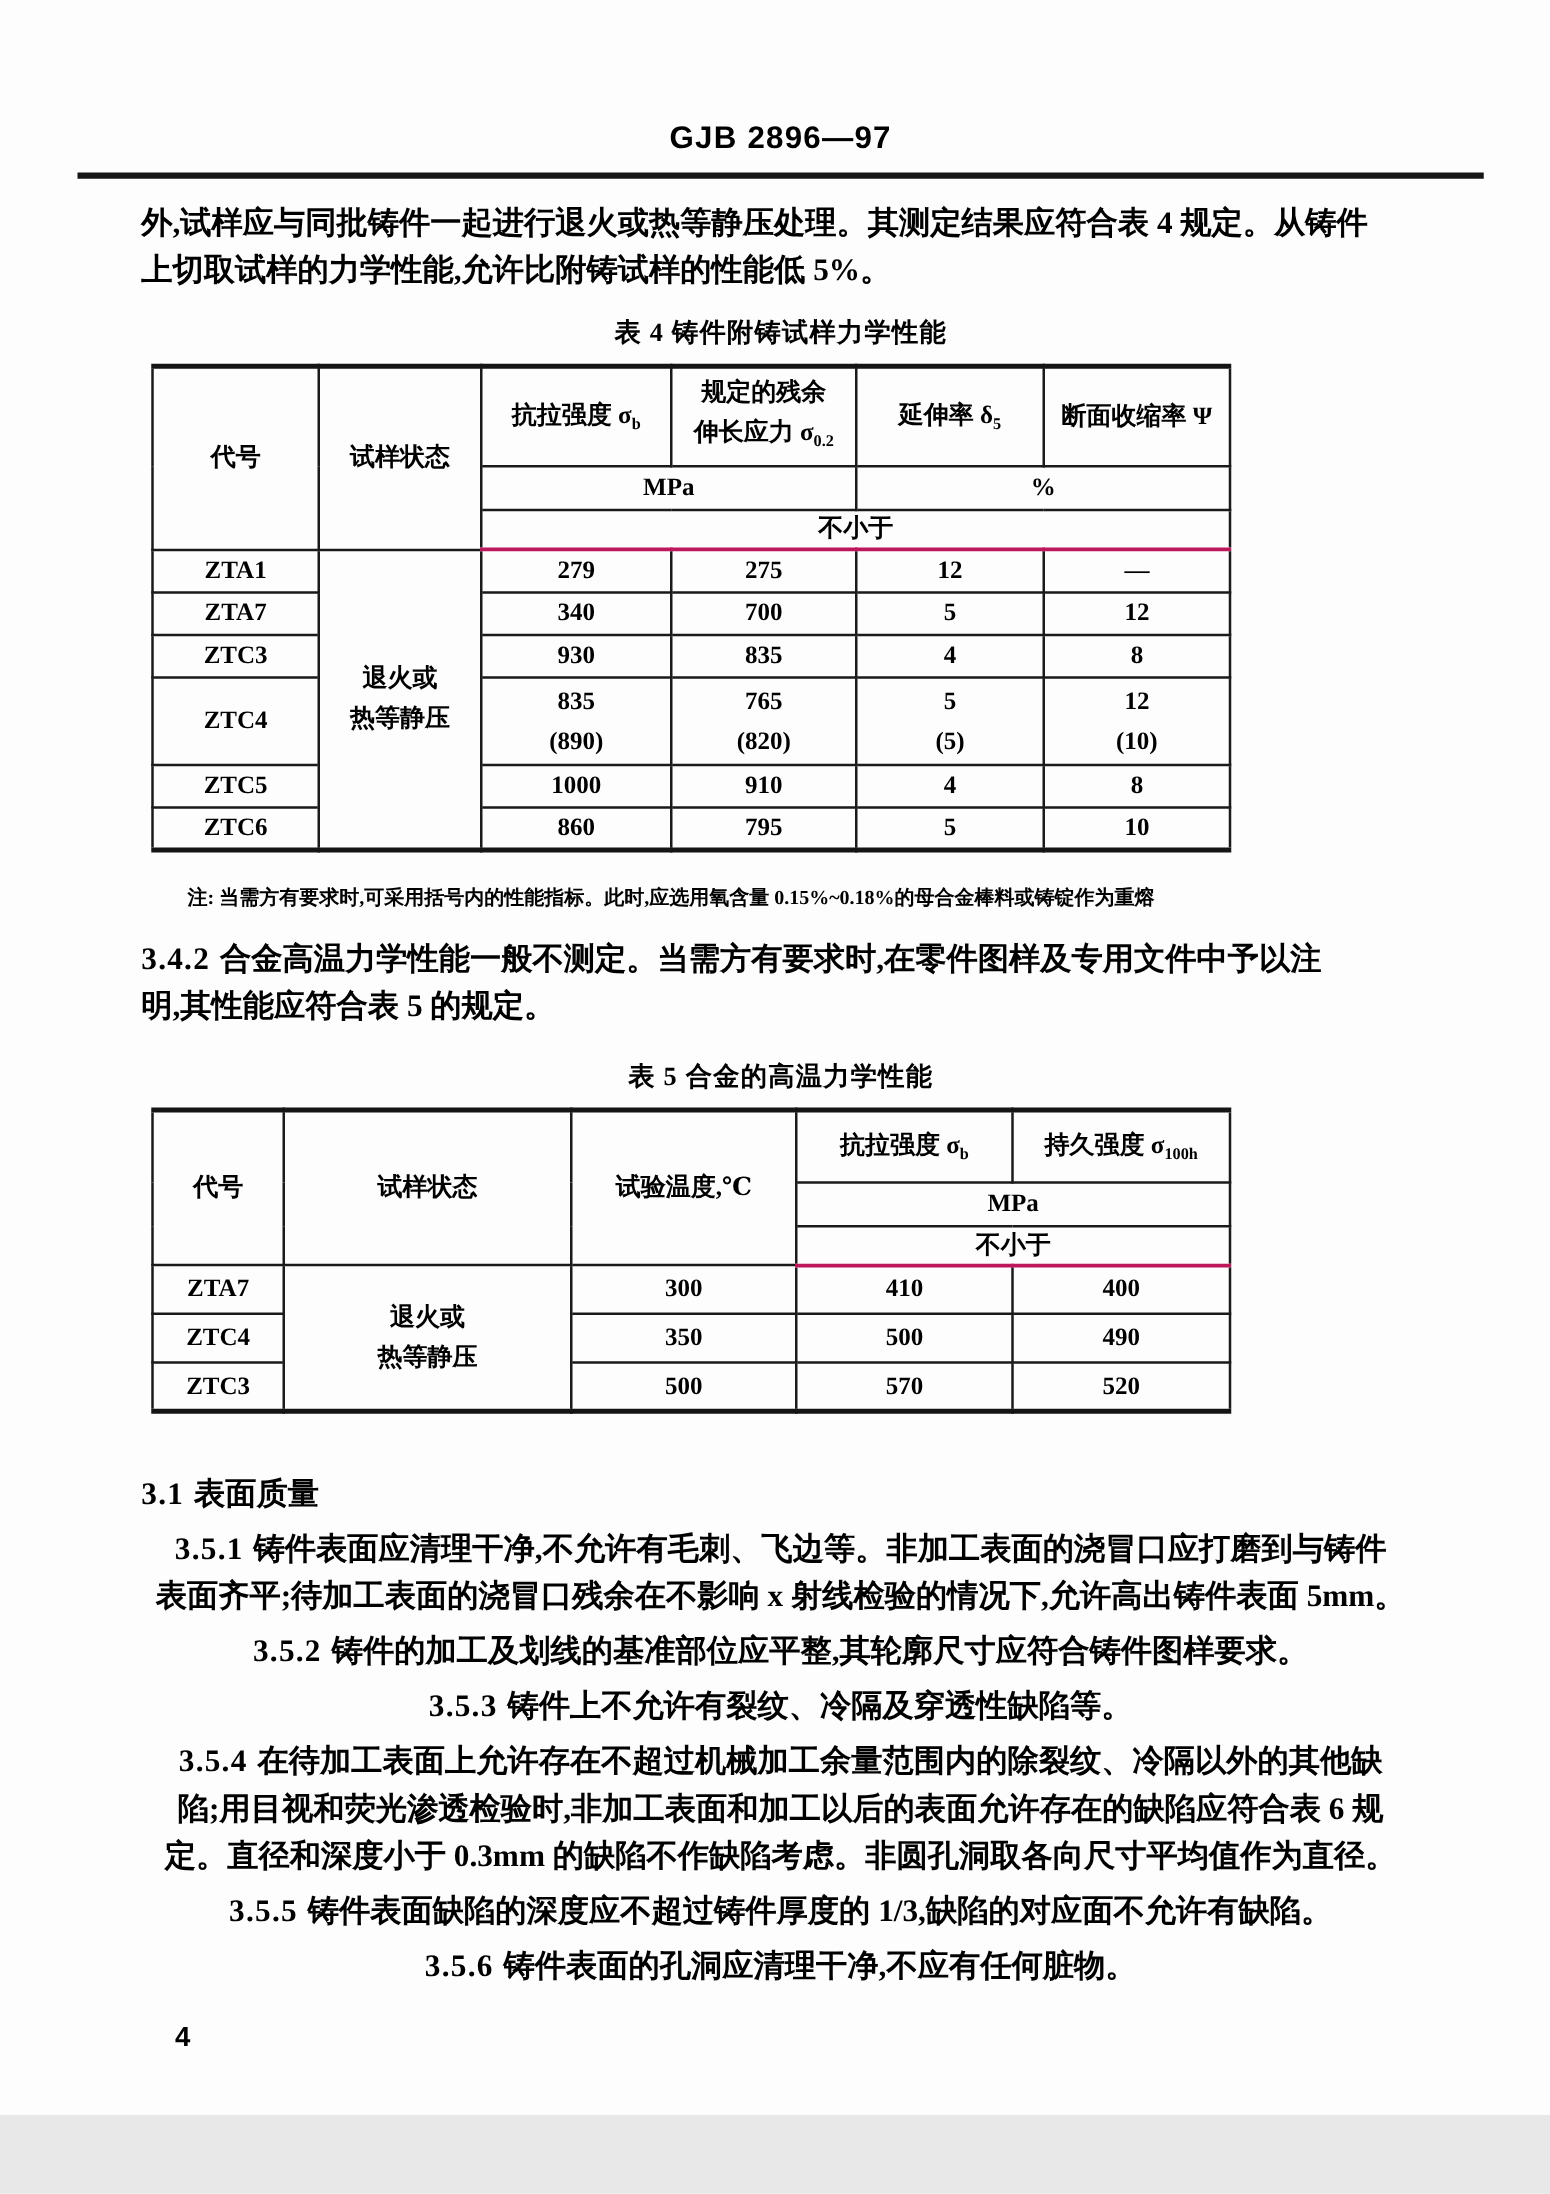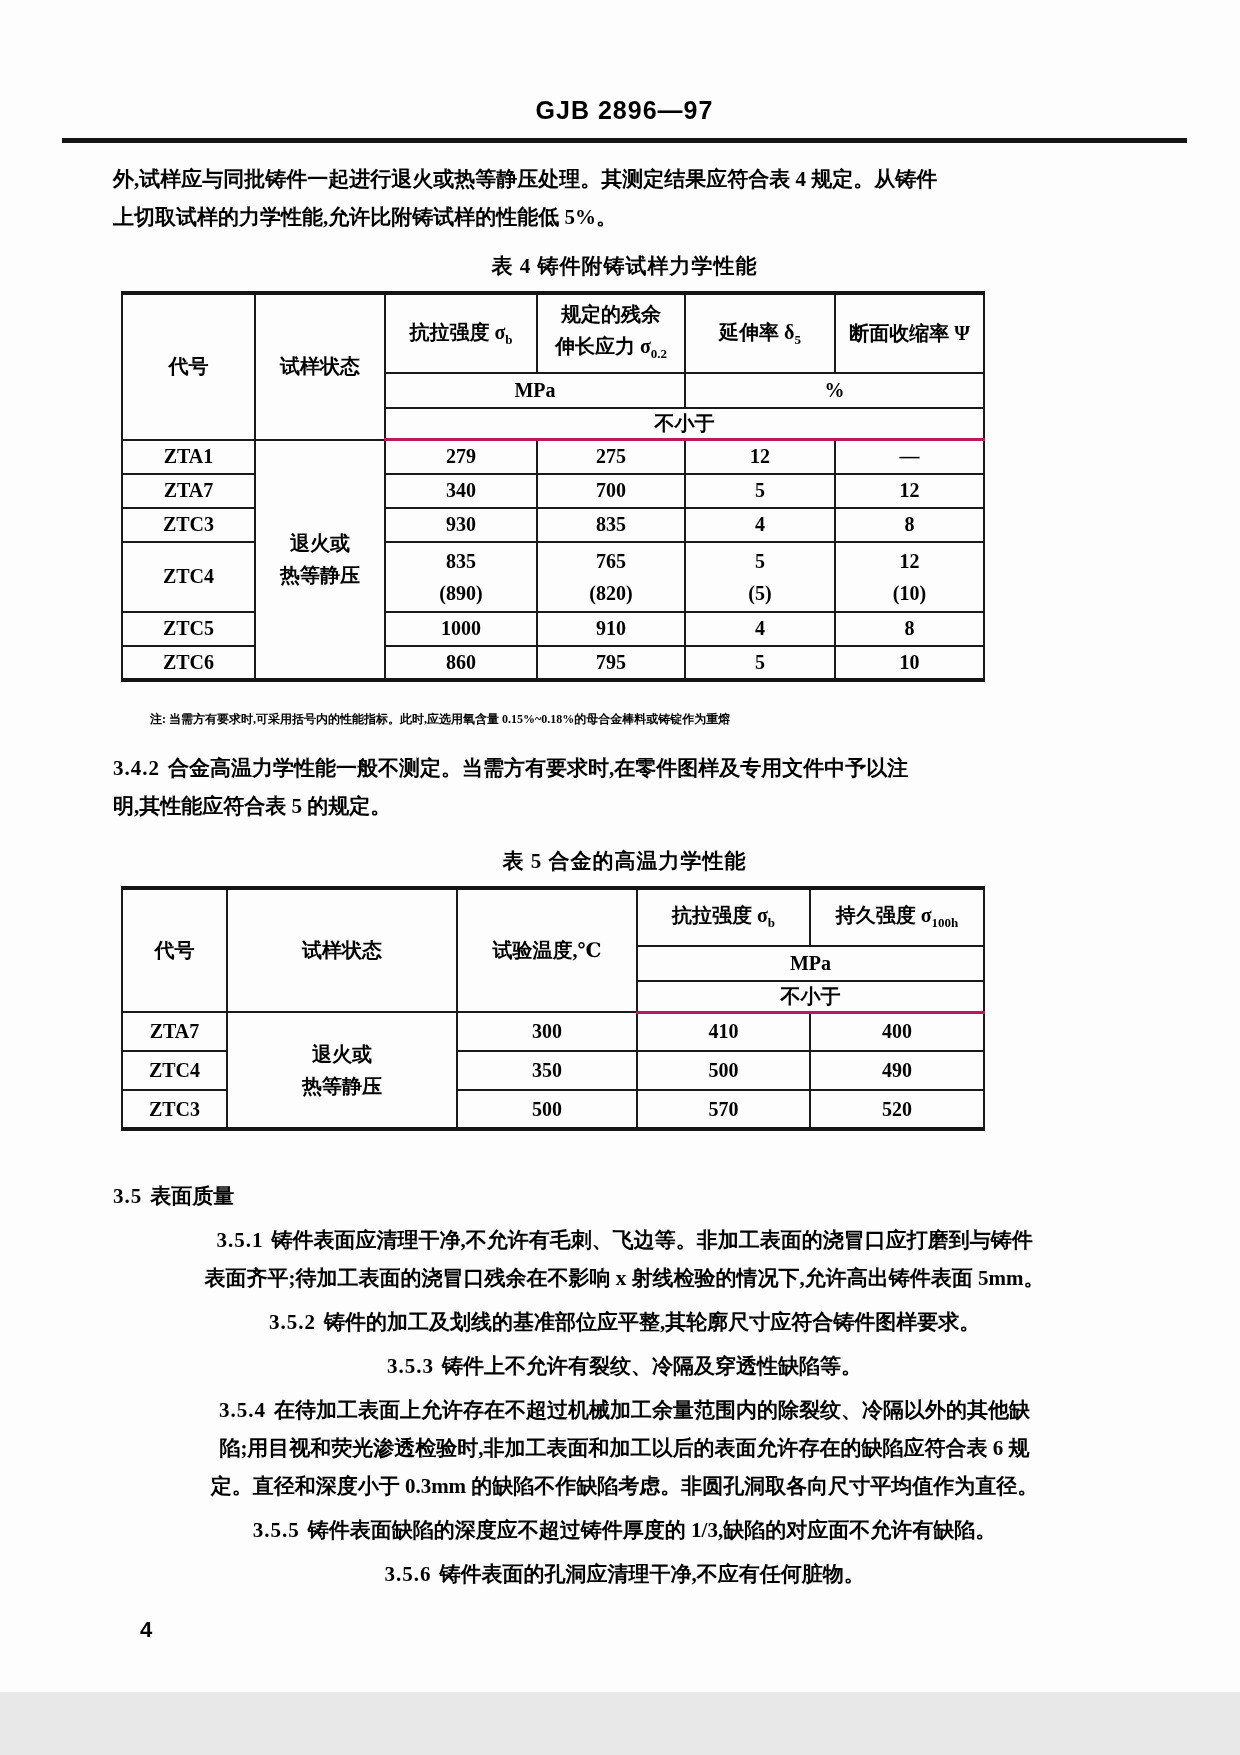--- a/index.html
+++ b/index.html
@@ -24,21 +24,21 @@
     font-family: "Liberation Sans", "DejaVu Sans", sans-serif;
   }
   .head-rule {
     height: 5px;
     background: #151515;
     margin: 13px -51px 0 -51px;
   }
 
   .bodytext { margin-top: 17px; }
   .line {
-    font-size: 21px;
+    font-size: 25px;
     font-weight: 600;
     line-height: 38px;
     white-space: nowrap;
   }
   .secnum { font-weight: 700; margin-right: 8px; letter-spacing: 1px; }
 
   .tbl-caption {
     text-align: center;
     font-size: 21px;
     font-weight: 700;
@@ -68,21 +68,21 @@
   tr.h1 td { height: 80px; }
   tr.h2 td { height: 35px; }
   tr.h3 td { height: 31px; border-bottom: 3px solid #be185d; }
   tr.dr td { height: 34px; }
   tr.dr2 td { height: 70px; }
   .t5 tr.h1 td { height: 58px; }
   .t5 tr.dr td { height: 39px; }
   .two-line div { line-height: 32px; }
 
   .note { margin-top: 20px; }
-  .note .line { font-size: 12px; line-height: 34px; }
+  .note .line { font-size: 16px; line-height: 34px; }
   .note-indent { padding-left: 37px; }
 
   .para { margin-top: 13px; }
   .sec-heading { margin-top: 46px; }
   .item { margin-top: 6px; text-align: center; }
 
   .page-number {
     font-size: 22px;
     font-weight: 700;
     padding: 24px 0 0 27px;
@@ -247,21 +247,21 @@
         <tr class="dr">
           <td>ZTC3</td>
           <td>500</td>
           <td>570</td>
           <td>520</td>
         </tr>
       </tbody>
     </table>
 
     <div class="sec-heading">
-      <div class="line"><span class="secnum">3.5</span><span style="font-weight:700">表面质量</span></div>
+      <div class="line"><span class="secnum">3.1</span><span style="font-weight:700">表面质量</span></div>
     </div>
 
     <div class="item">
       <div class="line"><span class="secnum">3.5.1</span><span>铸件表面应清理干净,不允许有毛刺、飞边等。非加工表面的浇冒口应打磨到与铸件</span></div>
       <div class="line">表面齐平;待加工表面的浇冒口残余在不影响 x 射线检验的情况下,允许高出铸件表面 5mm。</div>
     </div>
     <div class="item">
       <div class="line"><span class="secnum">3.5.2</span><span>铸件的加工及划线的基准部位应平整,其轮廓尺寸应符合铸件图样要求。</span></div>
     </div>
     <div class="item">

